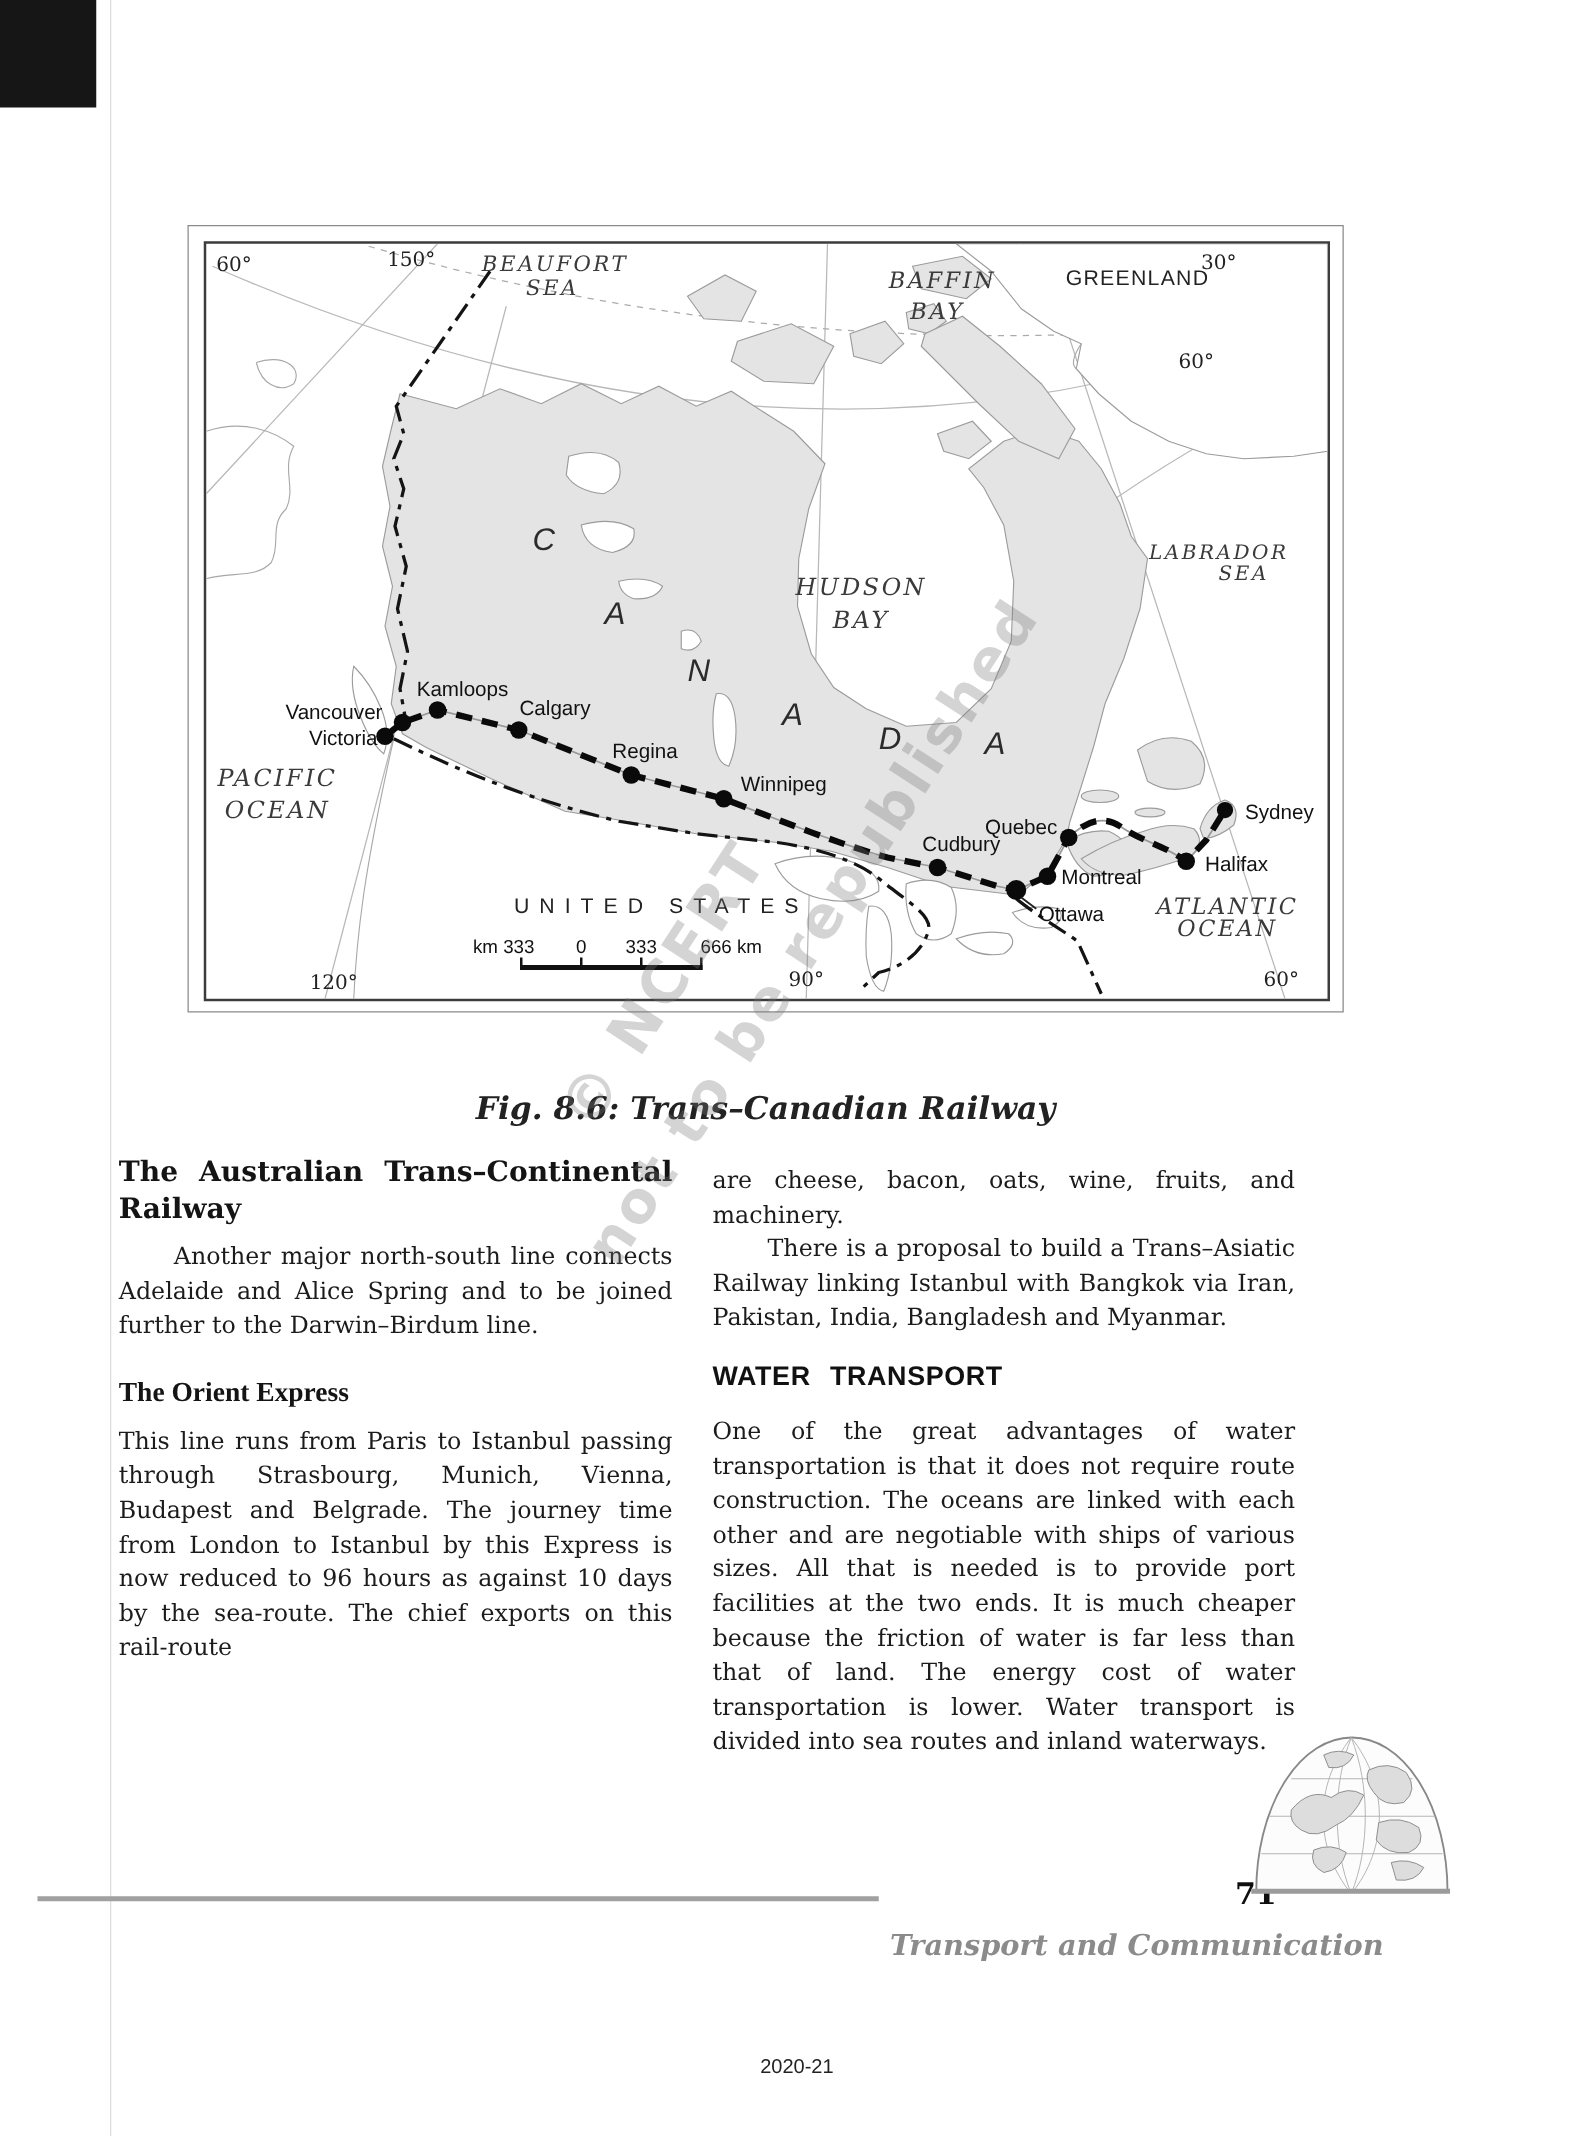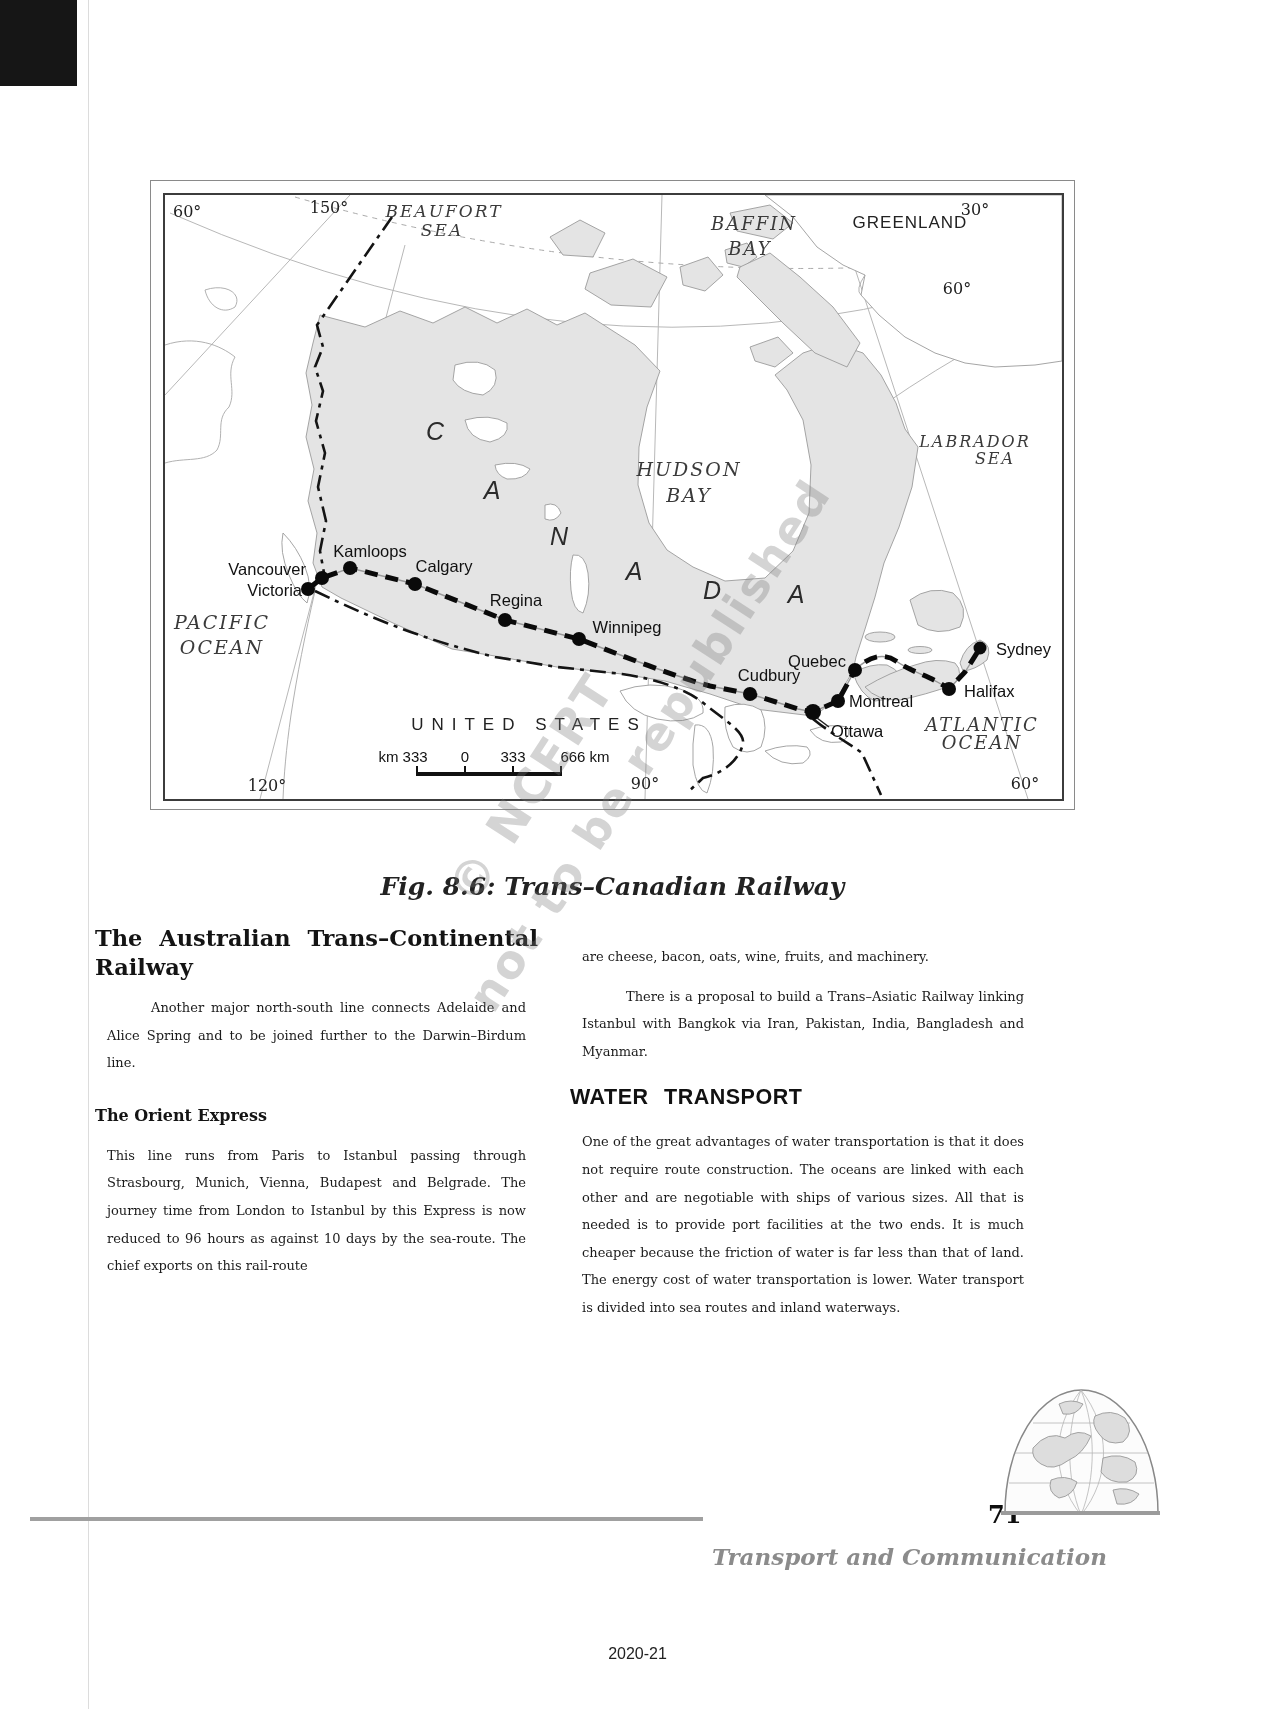--- a/index.html
+++ b/index.html
@@ -9,25 +9,25 @@
   .gutter{position:absolute;left:88px;top:0;width:1px;height:1709px;background:#dcdcdc;}
   .fig-frame{position:absolute;left:150px;top:180px;width:925px;height:630px;
              border:1px solid #8a8a8a;box-sizing:border-box;}
   .map-box{position:absolute;left:163px;top:193px;width:897px;height:604px;
            border:2px solid #3c3c3c;box-sizing:content-box;background:#fff;}
   .caption{position:absolute;left:150px;top:872px;width:925px;text-align:center;
            font-style:italic;font-weight:bold;font-size:25px;color:#222;}
   .col{position:absolute;}
   .col-left{left:95px;top:924px;width:443px;}
   .col-right{left:570px;top:931px;width:466px;}
-  .body-text{font-size:13px;line-height:27.6px;text-align:justify;margin:12px;}
+  .body-text{font-size:19px;line-height:27.6px;text-align:justify;margin:0;}
   .indent{text-indent:44px;}
   .serif-head{font-size:22.5px;line-height:29px;font-weight:bold;margin:0 0 10px 0;
               text-align:justify;color:#141414;}
-  .serif-head2{font-size:16px;line-height:29px;font-weight:bold;margin:24px 0 12px 0;color:#141414;}
+  .serif-head2{font-size:22px;line-height:29px;font-weight:bold;margin:24px 0 12px 0;color:#141414;font-family:Liberation Serif, serif;}
   .sans-head{font-family:"Liberation Sans",sans-serif;font-size:21.5px;font-weight:bold;
              letter-spacing:0.5px;word-spacing:9px;margin:20px 0 18px 0;color:#111;}
   .wm{position:absolute;font-family:"DejaVu Sans",sans-serif;font-weight:bold;
       color:rgba(122,122,122,0.32);letter-spacing:3px;white-space:nowrap;
       transform:rotate(-57deg);pointer-events:none;z-index:40;}
   .wm1{left:400px;top:760px;font-size:48px;}
   .wm2{left:338px;top:718px;font-size:46px;}
   .footer-rule{position:absolute;left:30px;top:1517px;width:673px;height:4px;background:#a0a0a0;}
   .chapter{position:absolute;left:712px;top:1503px;font-size:23px;font-weight:bold;
            font-style:italic;color:#8b8b8b;margin-top:40px;}

